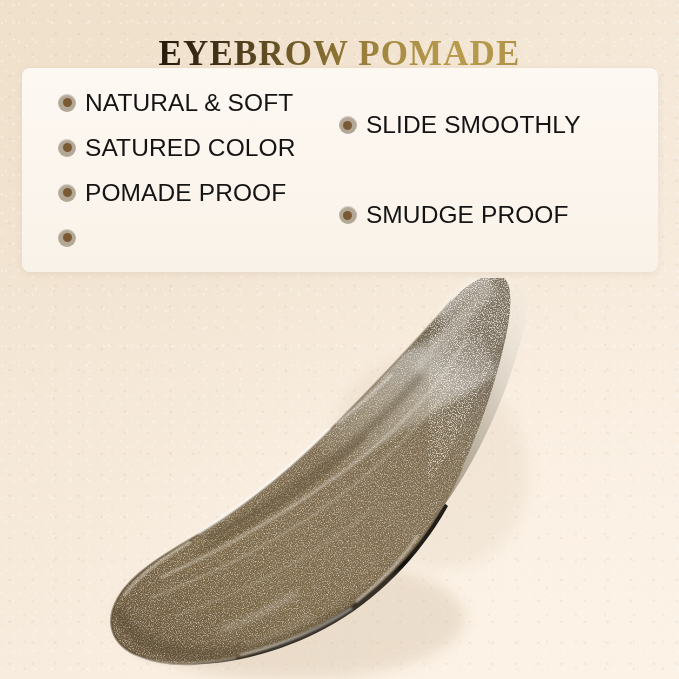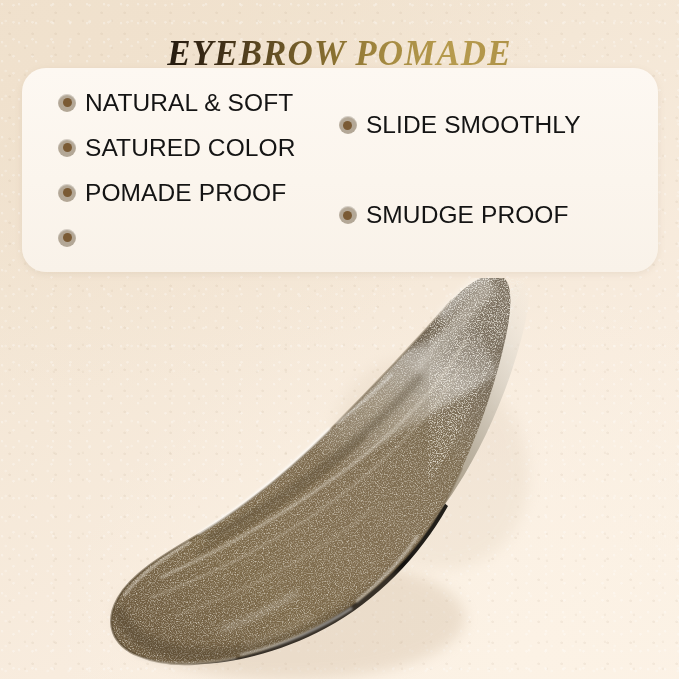--- a/index.html
+++ b/index.html
@@ -58,32 +58,31 @@
         #241a0e 0%,
         #3c2c16 14%,
         #6a5526 34%,
         #8d7433 50%,
         #a88d43 66%,
         #b79b4e 82%,
         #ae9247 100%);
     -webkit-background-clip: text;
     background-clip: text;
     color: transparent;
-    font-style: italic;
     -webkit-text-fill-color: transparent;
   }
 
   
   #feature-card {
     position: absolute;
     left: 22px;
     top: 68px;
     width: 636px;
     height: 204px;
-    border-radius: 24px;
+    border-radius: 8px;
     background: linear-gradient(180deg, #fdf8f2 0%, #fbf5ed 55%, #f9f2e9 100%);
     box-shadow: 0 2px 7px rgba(150,122,92,.13);
     box-sizing: border-box;
     padding: 12px 8px 12px 36px;
     display: flex;
     flex-direction: row;
     align-items: stretch;
   }
 
   .feature-col {

